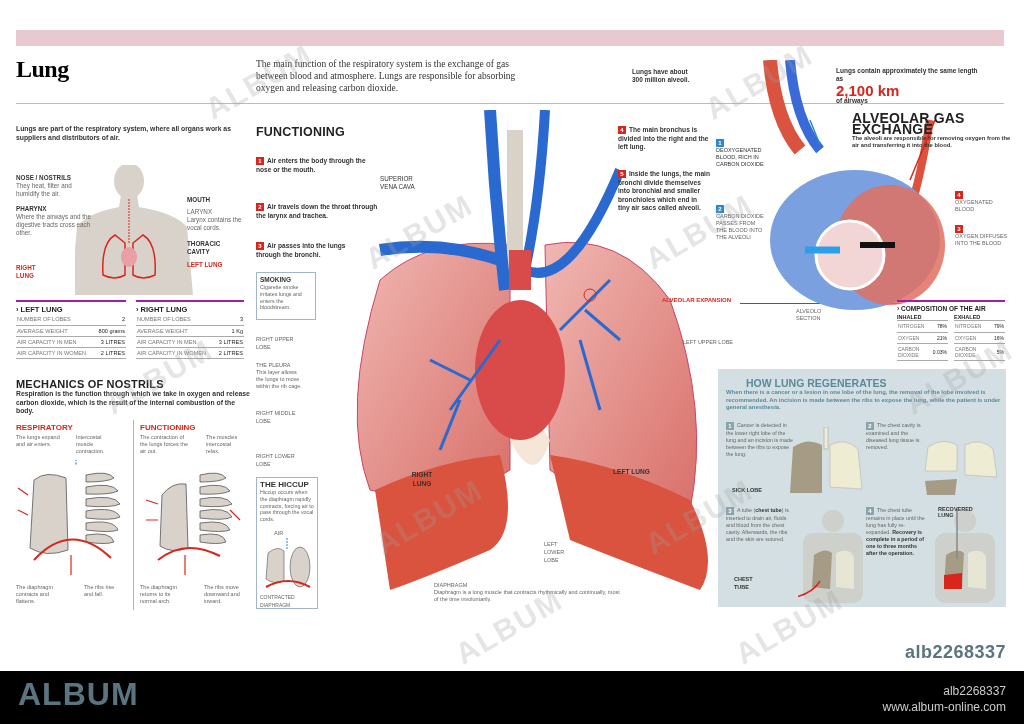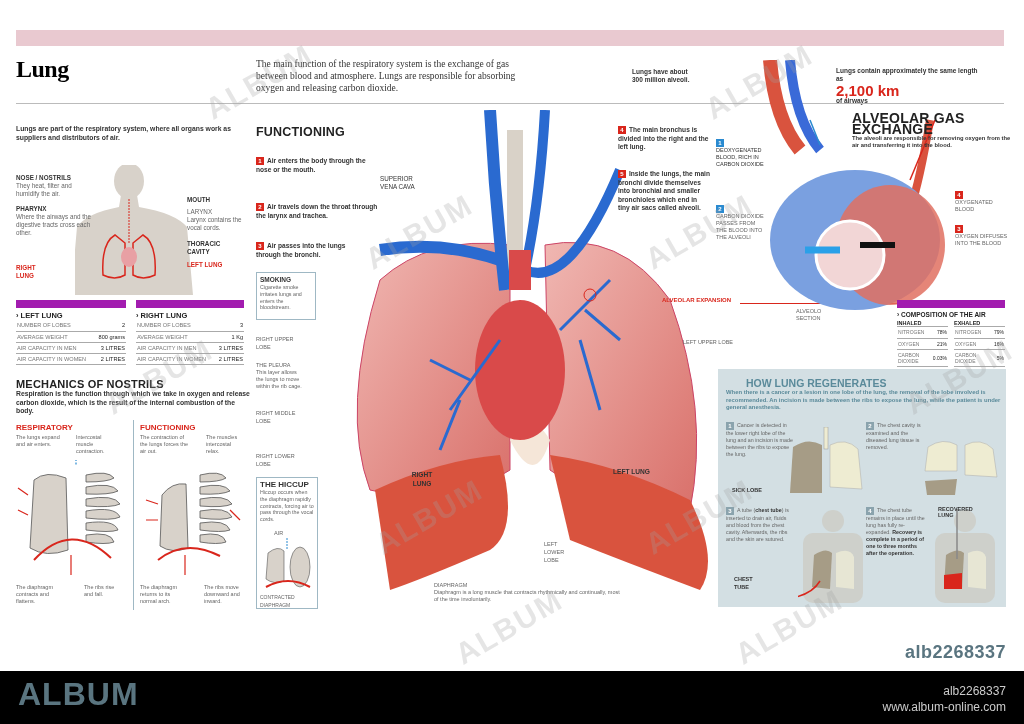--- a/index.html
+++ b/index.html
@@ -13,21 +13,21 @@
   .km { color: #d9261c; font-size: 15px; font-weight: bold; line-height: 15px; }
   h2 { font-size: 12.5px; font-weight: bold; color: #222; letter-spacing: 0.2px; }
   .sub { font-size: 6.8px; font-weight: bold; line-height: 8.5px; color: #333; }
   .lbl { font-size: 6.3px; line-height: 8px; color: #333; }
   .lbl b { font-weight: bold; }
   .red { color: #d9261c; font-weight: bold; }
   .muted { color: #666; font-weight: normal; }
   table.spec { border-collapse: collapse; font-size: 5.6px; color: #777; }
   table.spec td { border-bottom: 1px solid #aaa; padding: 2px 1px; height: 11px; }
   table.spec td.v { color: #222; text-align: right; white-space: nowrap; }
-  .spec-title { font-size: 7.5px; font-weight: bold; border-top: 8px solid #a21caf; padding-top: 3px; }
+  .spec-title { font-size: 7.5px; font-weight: bold; border-top: 2px solid #a21caf; padding-top: 3px; }
   .num { display: inline-block; width: 8px; height: 8px; font-size: 6px; font-weight: bold; color: #fff; text-align: center; line-height: 8px; margin-right: 3px; vertical-align: top; }
   .num.r { background: #d9261c; }
   .num.b { background: #2a8ad0; }
   .num.g { background: #8aa3ad; }
   .step { font-size: 6.6px; font-weight: bold; line-height: 8.5px; color: #333; }
   .box { border: 1px solid #9fb8c4; background: #fff; }
   .regen { left: 718px; top: 369px; width: 288px; height: 238px; background: #d3dfe3; }
   .regen h3 { color: #5a8a9a; font-size: 10.5px; font-weight: bold; padding-left: 20px; }
   .regen .desc { color: #5a8a9a; font-size: 5.9px; font-weight: bold; line-height: 7.5px; }
   .footer { left: 0; top: 671px; width: 1024px; height: 53px; background: #000; }

